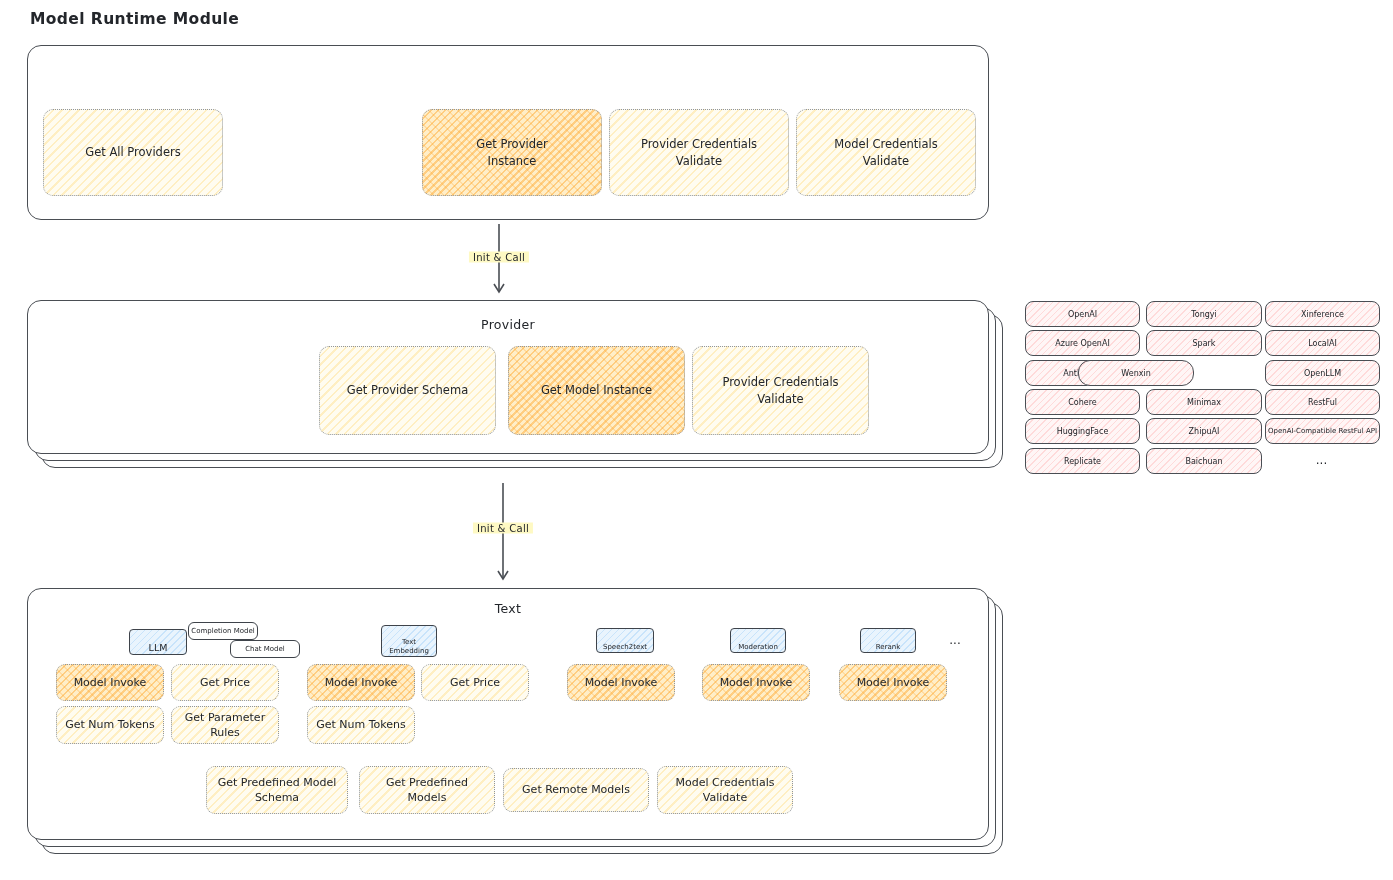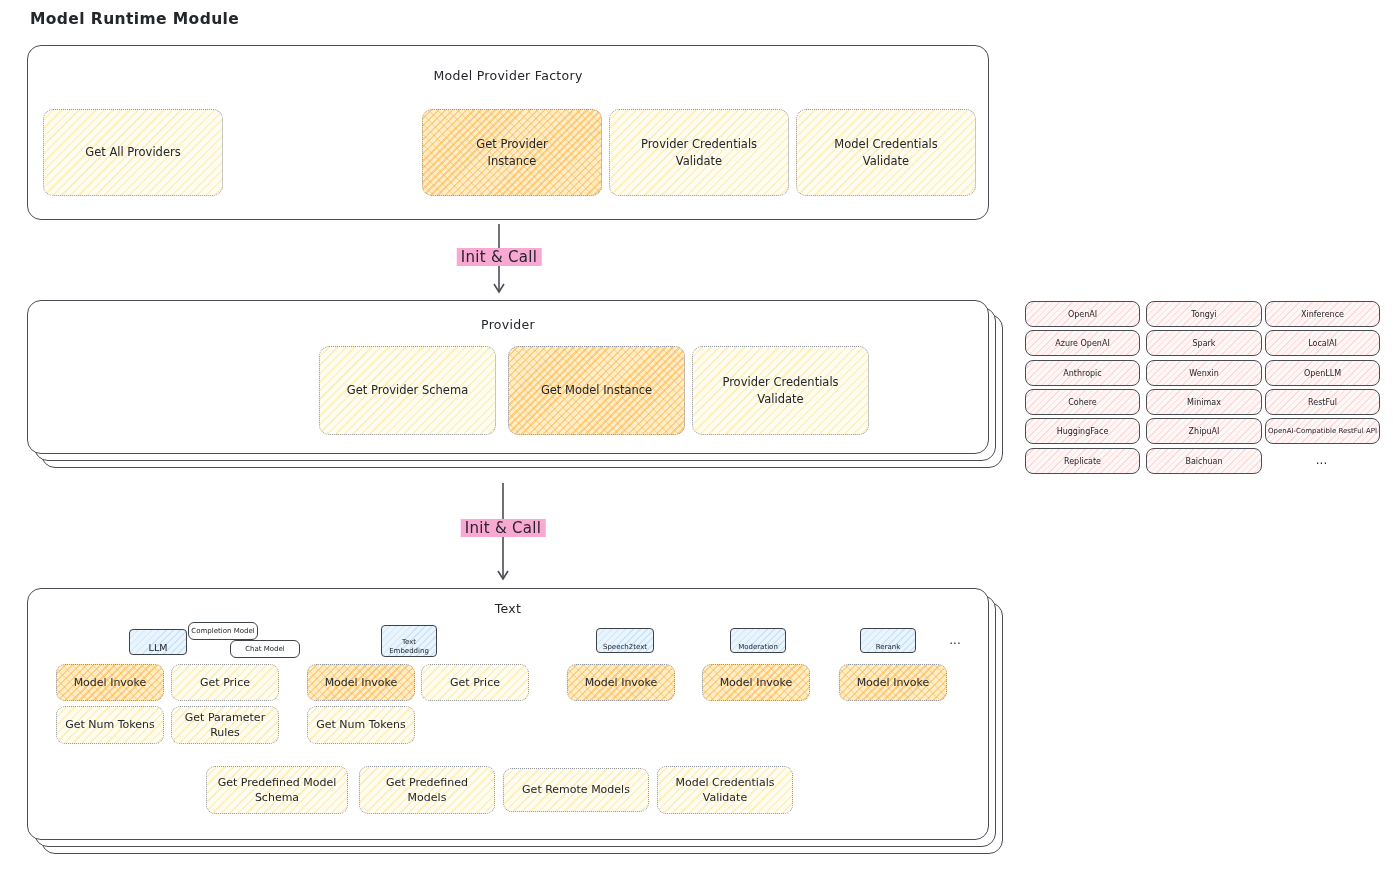--- a/index.html
+++ b/index.html
@@ -55,33 +55,32 @@
   }
   .tag-blue.big{font-size:9.5px;}
   .tag-white{
     position:absolute;display:flex;align-items:center;justify-content:center;
     border:1.2px solid #3e434a;border-radius:6px;background:#ffffff;font-size:7px;white-space:nowrap;
   }
   
   .arrow{position:absolute;}
   .arrow svg line, .arrow svg polyline{stroke:#4a4e54;stroke-width:1.6;fill:none;}
   .arrow-label{
-    position:absolute;transform:translate(-50%,-50%);background:#f9a8d4;padding:0 4px;
-    font-size:15px;letter-spacing:.3px;z-index:5;
+    position:absolute;transform:translate(-50%,-50%);background:#fef9c3;padding:0 4px;
+    font-size:10px;letter-spacing:.3px;z-index:5;
   }
 </style>
 </head>
 <body>
 
 <div class="canvas">
 
   <div class="page-title">Model Runtime Module</div>
 
   <section class="card" style="left:27px;top:45px;width:960px;height:173px;">
-    <div class="card-title" style="top:22px;">Model Provider Factory</div>
     <div class="op-box" style="left:15px;top:63px;width:178px;height:85px;">
       <span class="lbl">Get All Providers</span>
     </div>
     <div class="op-box hl" style="left:394px;top:63px;width:178px;height:85px;">
       <span class="lbl" style="max-width:95px;">Get Provider Instance</span>
     </div>
     <div class="op-box" style="left:581px;top:63px;width:178px;height:85px;">
       <span class="lbl" style="max-width:145px;">Provider Credentials Validate</span>
     </div>
     <div class="op-box" style="left:768px;top:63px;width:178px;height:85px;">
@@ -128,21 +127,21 @@
   <div class="pink-box" style="left:1146px;top:330px;width:114px;height:24px;">
       <span>Spark</span>
     </div>
   <div class="pink-box" style="left:1265px;top:330px;width:113px;height:24px;">
       <span>LocalAI</span>
     </div>
 
   <div class="pink-box" style="left:1025px;top:360px;width:113px;height:24px;">
       <span>Anthropic</span>
     </div>
-  <div class="pink-box" style="left:1146px;top:360px;width:114px;height:24px;">
+  <div class="pink-box" style="left:1078px;top:360px;width:114px;height:24px;border-radius:12px;">
       <span>Wenxin</span>
     </div>
   <div class="pink-box" style="left:1265px;top:360px;width:113px;height:24px;">
       <span>OpenLLM</span>
     </div>
 
   <div class="pink-box" style="left:1025px;top:389px;width:113px;height:24px;">
       <span>Cohere</span>
     </div>
   <div class="pink-box" style="left:1146px;top:389px;width:114px;height:24px;">

